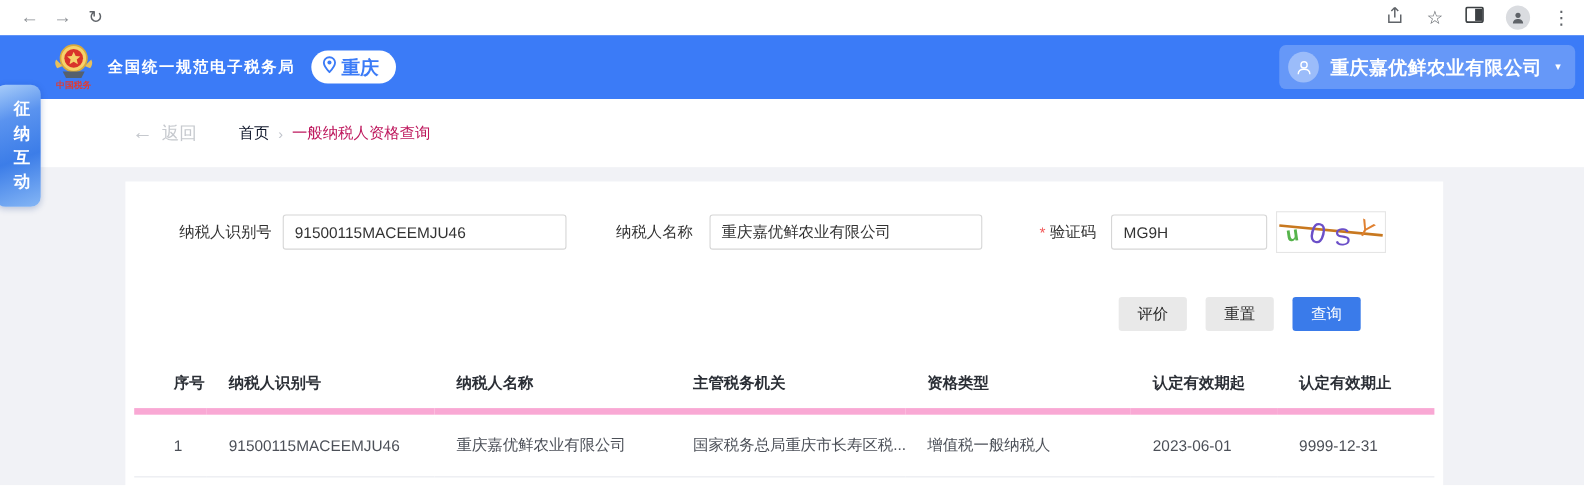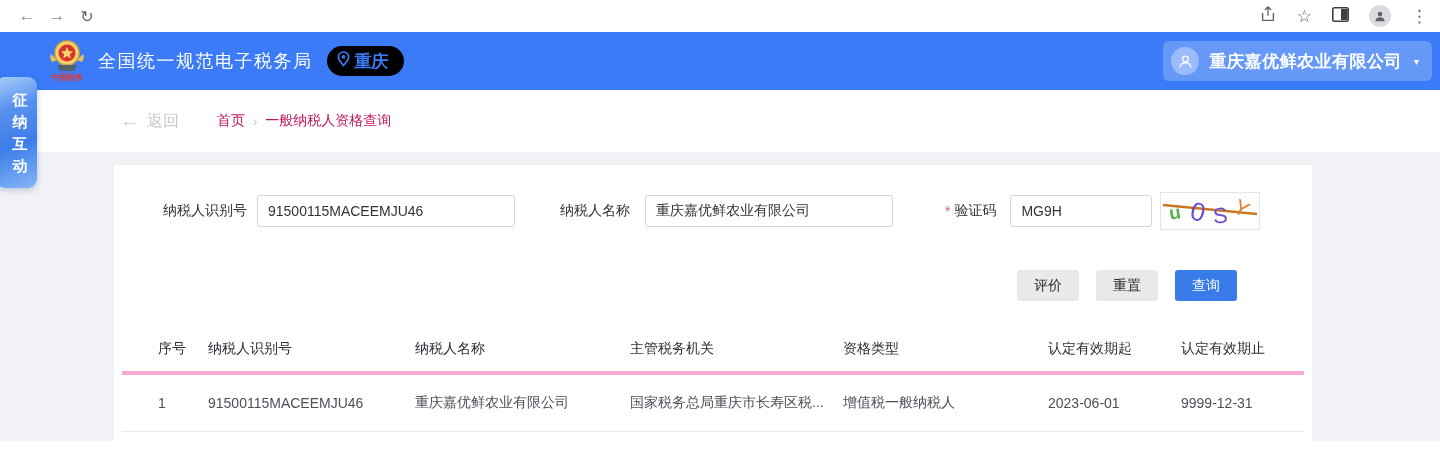--- a/index.html
+++ b/index.html
@@ -14,22 +14,22 @@
   .url-text { font-size:13.5px; color:#202124; letter-spacing:0.1px; }
   .browser-right { margin-left:auto; display:flex; align-items:center; gap:20px; }
   .br-ic { color:#5f6368; font-size:17px; line-height:1; }
   .chrome-avatar { width:22px; height:22px; border-radius:50%; background:#dadce0;
                    display:flex; align-items:center; justify-content:center; }
 
   
   .app-header { height:58px; background:#3b7bf7; display:flex; align-items:center;
                 padding:0 8px 0 48px; position:relative; }
   .logo-wrap { margin-right:12px; display:flex; }
-  .app-title { color:#fff; font-size:18px; font-weight:400; letter-spacing:1.5px; }
-  .loc-badge { margin-left:14px; background:#000000; border-radius:16px; height:30px;
+  .app-title { color:#fff; font-size:14px; font-weight:700; letter-spacing:1.5px; }
+  .loc-badge { margin-left:14px; background:#ffffff; border-radius:16px; height:30px;
                display:flex; align-items:center; gap:5px; padding:0 15px 0 10px;
                color:#3b7bf7; font-weight:700; font-size:17px; cursor:pointer; }
   .account-pill { margin-left:auto; background:rgba(255,255,255,0.22); border-radius:6px;
                   height:40px; display:flex; align-items:center; padding:0 13px 0 8px;
                   gap:10px; cursor:pointer; }
   .account-avatar { width:28px; height:28px; border-radius:50%; background:rgba(255,255,255,0.35);
                     display:flex; align-items:center; justify-content:center; }
   .account-name { color:#fff; font-size:17px; font-weight:700; letter-spacing:0.5px; }
   .caret { color:#fff; font-size:10px; margin-left:2px; }
 
@@ -40,21 +40,21 @@
               box-shadow:0 2px 6px rgba(20,60,140,0.25);
               display:flex; align-items:center; justify-content:center; }
   .side-tab span { display:block; width:16px; color:#fff; font-size:15px; font-weight:700;
                    line-height:22px; word-break:break-all; text-align:right; padding-left:4px; }
 
   
   .breadcrumb-band { height:62px; background:#fff; display:flex; align-items:center;
                      padding-left:120px; }
   .back-arrow { color:#c6c9ce; font-size:19px; margin-right:8px; }
   .back-label { color:#c6c9ce; font-size:16px; margin-right:38px; cursor:pointer; }
-  .bc-home { color:#be185d; font-size:14px; cursor:pointer; }
+  .bc-home { color:#0f172a; font-size:14px; cursor:pointer; }
   .bc-sep { color:#c0c4cc; font-size:13px; margin:0 8px; }
   .bc-current { color:#be185d; font-size:14px; }
 
   
   .content { background:#f1f2f6; height:289px; padding:13px 0 0 114px; }
   .card { width:1198px; height:284px; background:#fff; }
 
   .form-row { display:flex; align-items:center; padding-top:27px; padding-left:49px; }
   .f-label { font-size:14px; color:#333; white-space:nowrap; }
   .req { color:#f25a5a; font-size:14px; margin-right:4px; }
@@ -69,22 +69,22 @@
   .captcha-box { width:100px; height:38px; border:1px solid #e5e5e5; background:#fff;
                  margin-left:8px; cursor:pointer; }
 
   .btn-row { display:flex; justify-content:flex-end; gap:17px; padding-right:75px; margin-top:40px; }
   .btn { height:31px; padding:0 17px; font-size:14px; border:none; border-radius:3px;
          background:#e9e9e9; color:#2b2b2b; cursor:pointer;
          font-family:"Liberation Sans", sans-serif; }
   .btn.primary { background:#3a7bea; color:#fff; }
 
   .result-table { margin:33px 8px 0; width:1182px; border-collapse:collapse; table-layout:fixed; }
-  .result-table th { text-align:left; font-size:14px; font-weight:400; color:#2b2f36;
-                     padding:6px 4px 13px 20px; border-bottom:4px solid #f9a8d4; white-space:nowrap; }
+  .result-table th { text-align:left; font-size:14px; font-weight:700; color:#2b2f36;
+                     padding:6px 4px 13px 20px; border-bottom:6px solid #f9a8d4; white-space:nowrap; }
   .result-table td { text-align:left; font-size:14px; color:#4c5058;
                      padding:19px 4px 19px 20px; border-bottom:1px solid #e7e9ee;
                      white-space:nowrap; overflow:hidden; }
   .result-table .c1 { padding-left:36px; }
 </style>
 </head>
 <body>
 
 <div class="browser-bar">
   <span class="nav-ic">←</span>

